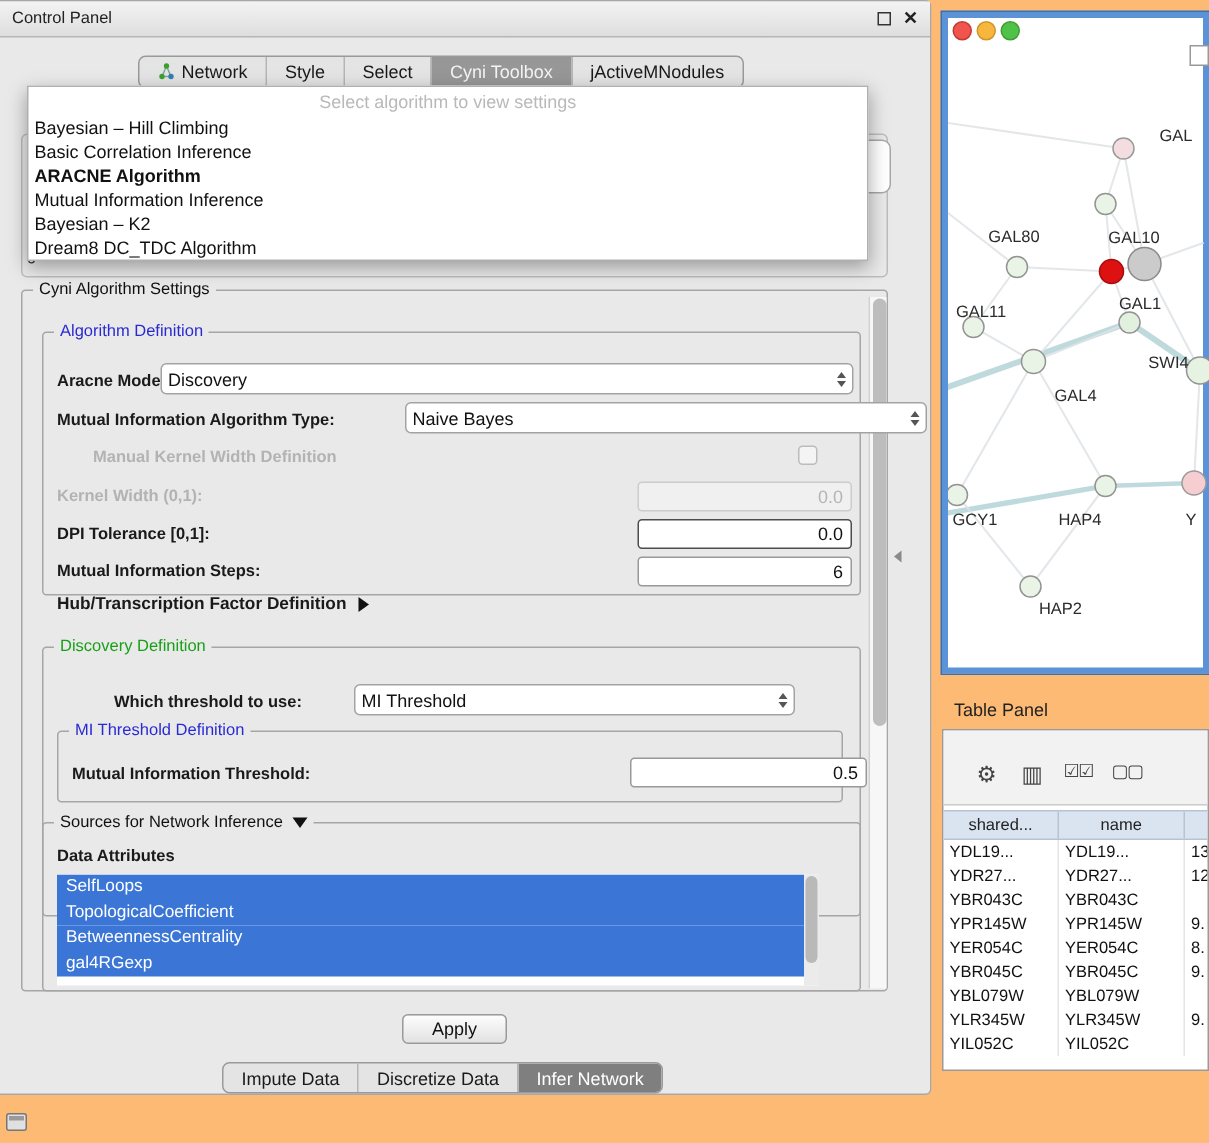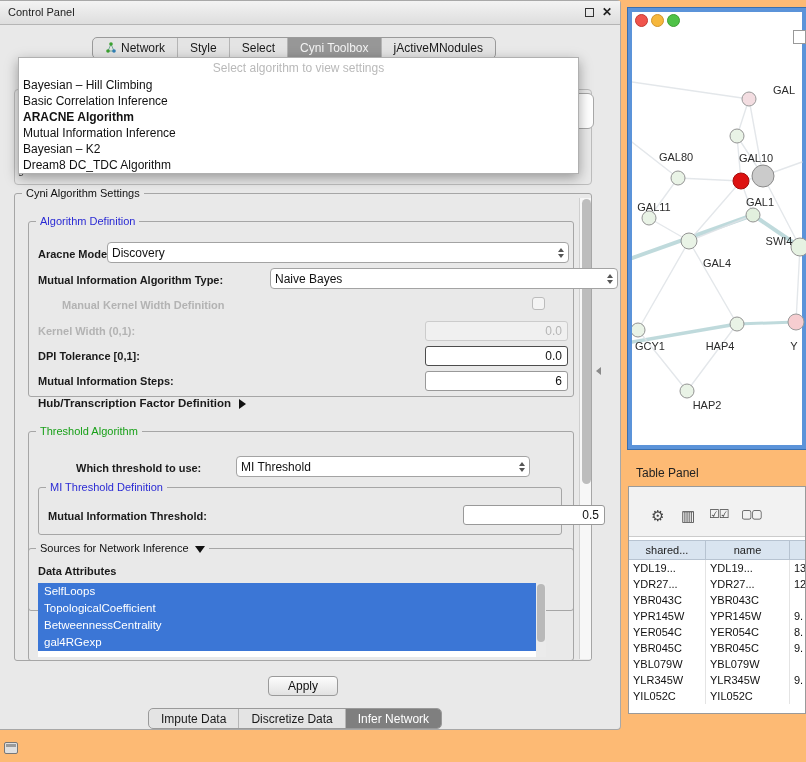--- a/index.html
+++ b/index.html
@@ -185,36 +185,36 @@
     <div class="field focus" style="left:425px; top:345px; width:143px;">0.0</div>
 
     <span class="lbl" style="left:38px; top:374px;">Mutual Information Steps:</span>
     <div class="field" style="left:425px; top:370px; width:143px;">6</div>
 
     <span class="lbl" style="left:38px; top:396px; font-size:11.5px;">
       <span>Hub/Transcription Factor Definition</span><span class="tri-right"></span>
     </span>
 
     <div class="group" style="left:28px; top:430px; width:546px; height:180px;"></div>
-    <span class="group-title gt-green" style="left:36px; top:424px;">Threshold Algorithm</span>
+    <span class="group-title gt-green" style="left:36px; top:424px;">Discovery Definition</span>
 
     <span class="lbl" style="left:76px; top:461px;">Which threshold to use:</span>
     <div class="combo" style="left:236px; top:455px; width:294px;">
       <span class="val">MI Threshold</span>
       <span class="updown">
           <i class="tri-up"></i>
           <i class="tri-down"></i>
         </span>
     </div>
 
     <div class="group" style="left:38px; top:486px; width:524px; height:48px;"></div>
     <span class="group-title gt-blue" style="left:46px; top:480px;">MI Threshold Definition</span>
 
     <span class="lbl" style="left:48px; top:509px;">Mutual Information Threshold:</span>
-    <div class="field" style="left:420px; top:504px; width:142px;margin-left:43px;">0.5</div>
+    <div class="field" style="left:420px; top:504px; width:158px;">0.5</div>
 
     <div class="group" style="left:28px; top:547px; width:546px; height:113px;"></div>
     <span class="group-title gt-black" style="left:36px; top:541px;">
       <span>Sources for Network Inference</span><span class="tri-dn-big"></span>
     </span>
 
     <span class="lbl" style="left:38px; top:564px;">Data Attributes</span>
 
     <div class="attr-list" id="attrList">
         <div class="attr-item" style="background: rgb(59, 118, 214);">SelfLoops</div>

